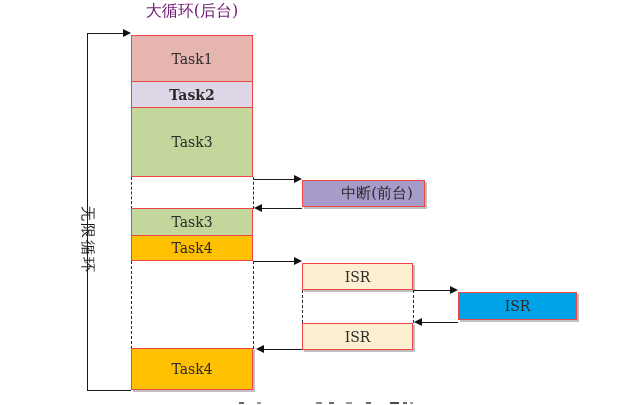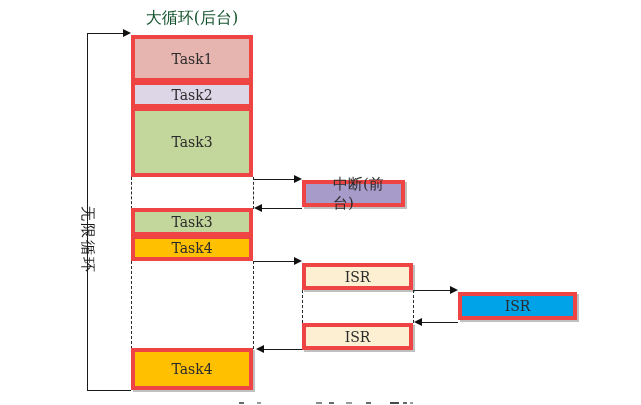--- a/index.html
+++ b/index.html
@@ -4,67 +4,67 @@
 <style>
   html,body { margin:0; padding:0; background:#ffffff; }
   #canvas {
     position:relative; width:641px; height:405px; background:#ffffff;
     font-family:"DejaVu Serif","Liberation Serif",serif;
     color:#2b2b2b; overflow:hidden;
   }
   .txt { position:absolute; white-space:nowrap; }
   .box {
     position:absolute; box-sizing:border-box;
-    border:4px solid #ef4444;
+    border:1px solid #ef4444;
     display:flex; align-items:center; justify-content:center;
     font-size:14px; color:#2b2b2b;
   }
   .shadow { box-shadow:2px 2px 0 rgba(140,140,140,0.55); }
   .line-h { position:absolute; height:0; border-top:1px solid #1a1a1a; }
   .line-v { position:absolute; width:0; border-left:1px solid #1a1a1a; }
   .dash-v { position:absolute; width:0; border-left:1px dashed #2a2a2a; }
   .head-r { position:absolute; width:0; height:0;
     border-top:4px solid transparent; border-bottom:4px solid transparent;
     border-left:8px solid #111; }
   .head-l { position:absolute; width:0; height:0;
     border-top:4px solid transparent; border-bottom:4px solid transparent;
     border-right:8px solid #111; }
   .frag { position:absolute; height:2px; background:#6a6a6a; }
 </style>
 </head>
 <body>
 
 <div id="canvas">
 
-  <div class="txt" style="left:128px; top:8px; width:128px; text-align:center; font-size:16px; color:#14532d;">大循环(后台)</div>
+  <div class="txt" style="left:128px; top:1px; width:128px; text-align:center; font-size:16px; color:#701a75;">大循环(后台)</div>
 
   <div class="line-v" style="left:87px; top:33px; height:357px;"></div>
   <div class="line-h" style="left:87px; top:33px; width:37px;"></div>
   <div class="head-r" style="left:123px; top:29px;"></div>
   <div class="line-h" style="left:87px; top:390px; width:44px;"></div>
   <div class="txt" style="left:87px; top:240px; transform:translate(-50%,-50%) rotate(90deg); font-size:15px; letter-spacing:2px; color:#1a1a1a;">无限循环</div>
 
   <div class="box" style="left: 131px; top: 35px; width: 122px; height: 47px; background-color: rgb(231, 181, 176);">Task1</div>
-  <div class="box" style="left: 131px; top: 81px; width: 122px; height: 27px; background-color: rgb(220, 214, 230);">Task2</div>
+  <div class="box" style="left: 131px; top: 81px; width: 122px; height: 27px; background-color: rgb(220, 214, 230); font-weight: bold;">Task2</div>
   <div class="box" style="left: 131px; top: 107px; width: 122px; height: 70px; background-color: rgb(195, 214, 155);">Task3</div>
 
   <div class="dash-v" style="left:131px; top:177px; height:32px;"></div>
   <div class="dash-v" style="left:253px; top:177px; height:32px;"></div>
 
   <div class="box" style="left: 131px; top: 208px; width: 122px; height: 28px; background-color: rgb(195, 214, 155);">Task3</div>
   <div class="box" style="left: 131px; top: 235px; width: 122px; height: 26px; background-color: rgb(255, 192, 0);">Task4</div>
 
   <div class="dash-v" style="left:131px; top:261px; height:88px;"></div>
   <div class="dash-v" style="left:253px; top:261px; height:88px;"></div>
 
   <div class="box shadow" style="left: 131px; top: 348px; width: 122px; height: 42px; background-color: rgb(255, 192, 0);">Task4</div>
 
   <div class="line-h" style="left:254px; top:179px; width:40px;"></div>
   <div class="head-r" style="left:294px; top:175px;"></div>
-  <div class="box shadow" style="left: 302px; top: 180px; width: 103px; height: 27px; font-size: 15px; background-color: rgb(166, 155, 201); padding-left: 27px;">中断(前台)</div>
+  <div class="box shadow" style="left: 302px; top: 180px; width: 123px; height: 27px; font-size: 15px; background-color: rgb(166, 155, 201); padding-left: 27px;">中断(前台)</div>
   <div class="line-h" style="left:262px; top:208px; width:40px;"></div>
   <div class="head-l" style="left:254px; top:204px;"></div>
 
   <div class="line-h" style="left:254px; top:261px; width:40px;"></div>
   <div class="head-r" style="left:294px; top:257px;"></div>
   <div class="box shadow" style="left: 302px; top: 263px; width: 111px; height: 27px; background-color: rgb(253, 240, 210);">ISR</div>
 
   <div class="line-h" style="left:413px; top:290px; width:37px;"></div>
   <div class="head-r" style="left:450px; top:286px;"></div>
   <div class="box shadow" style="left: 458px; top: 292px; width: 119px; height: 28px; background-color: rgb(0, 162, 232);">ISR</div>

